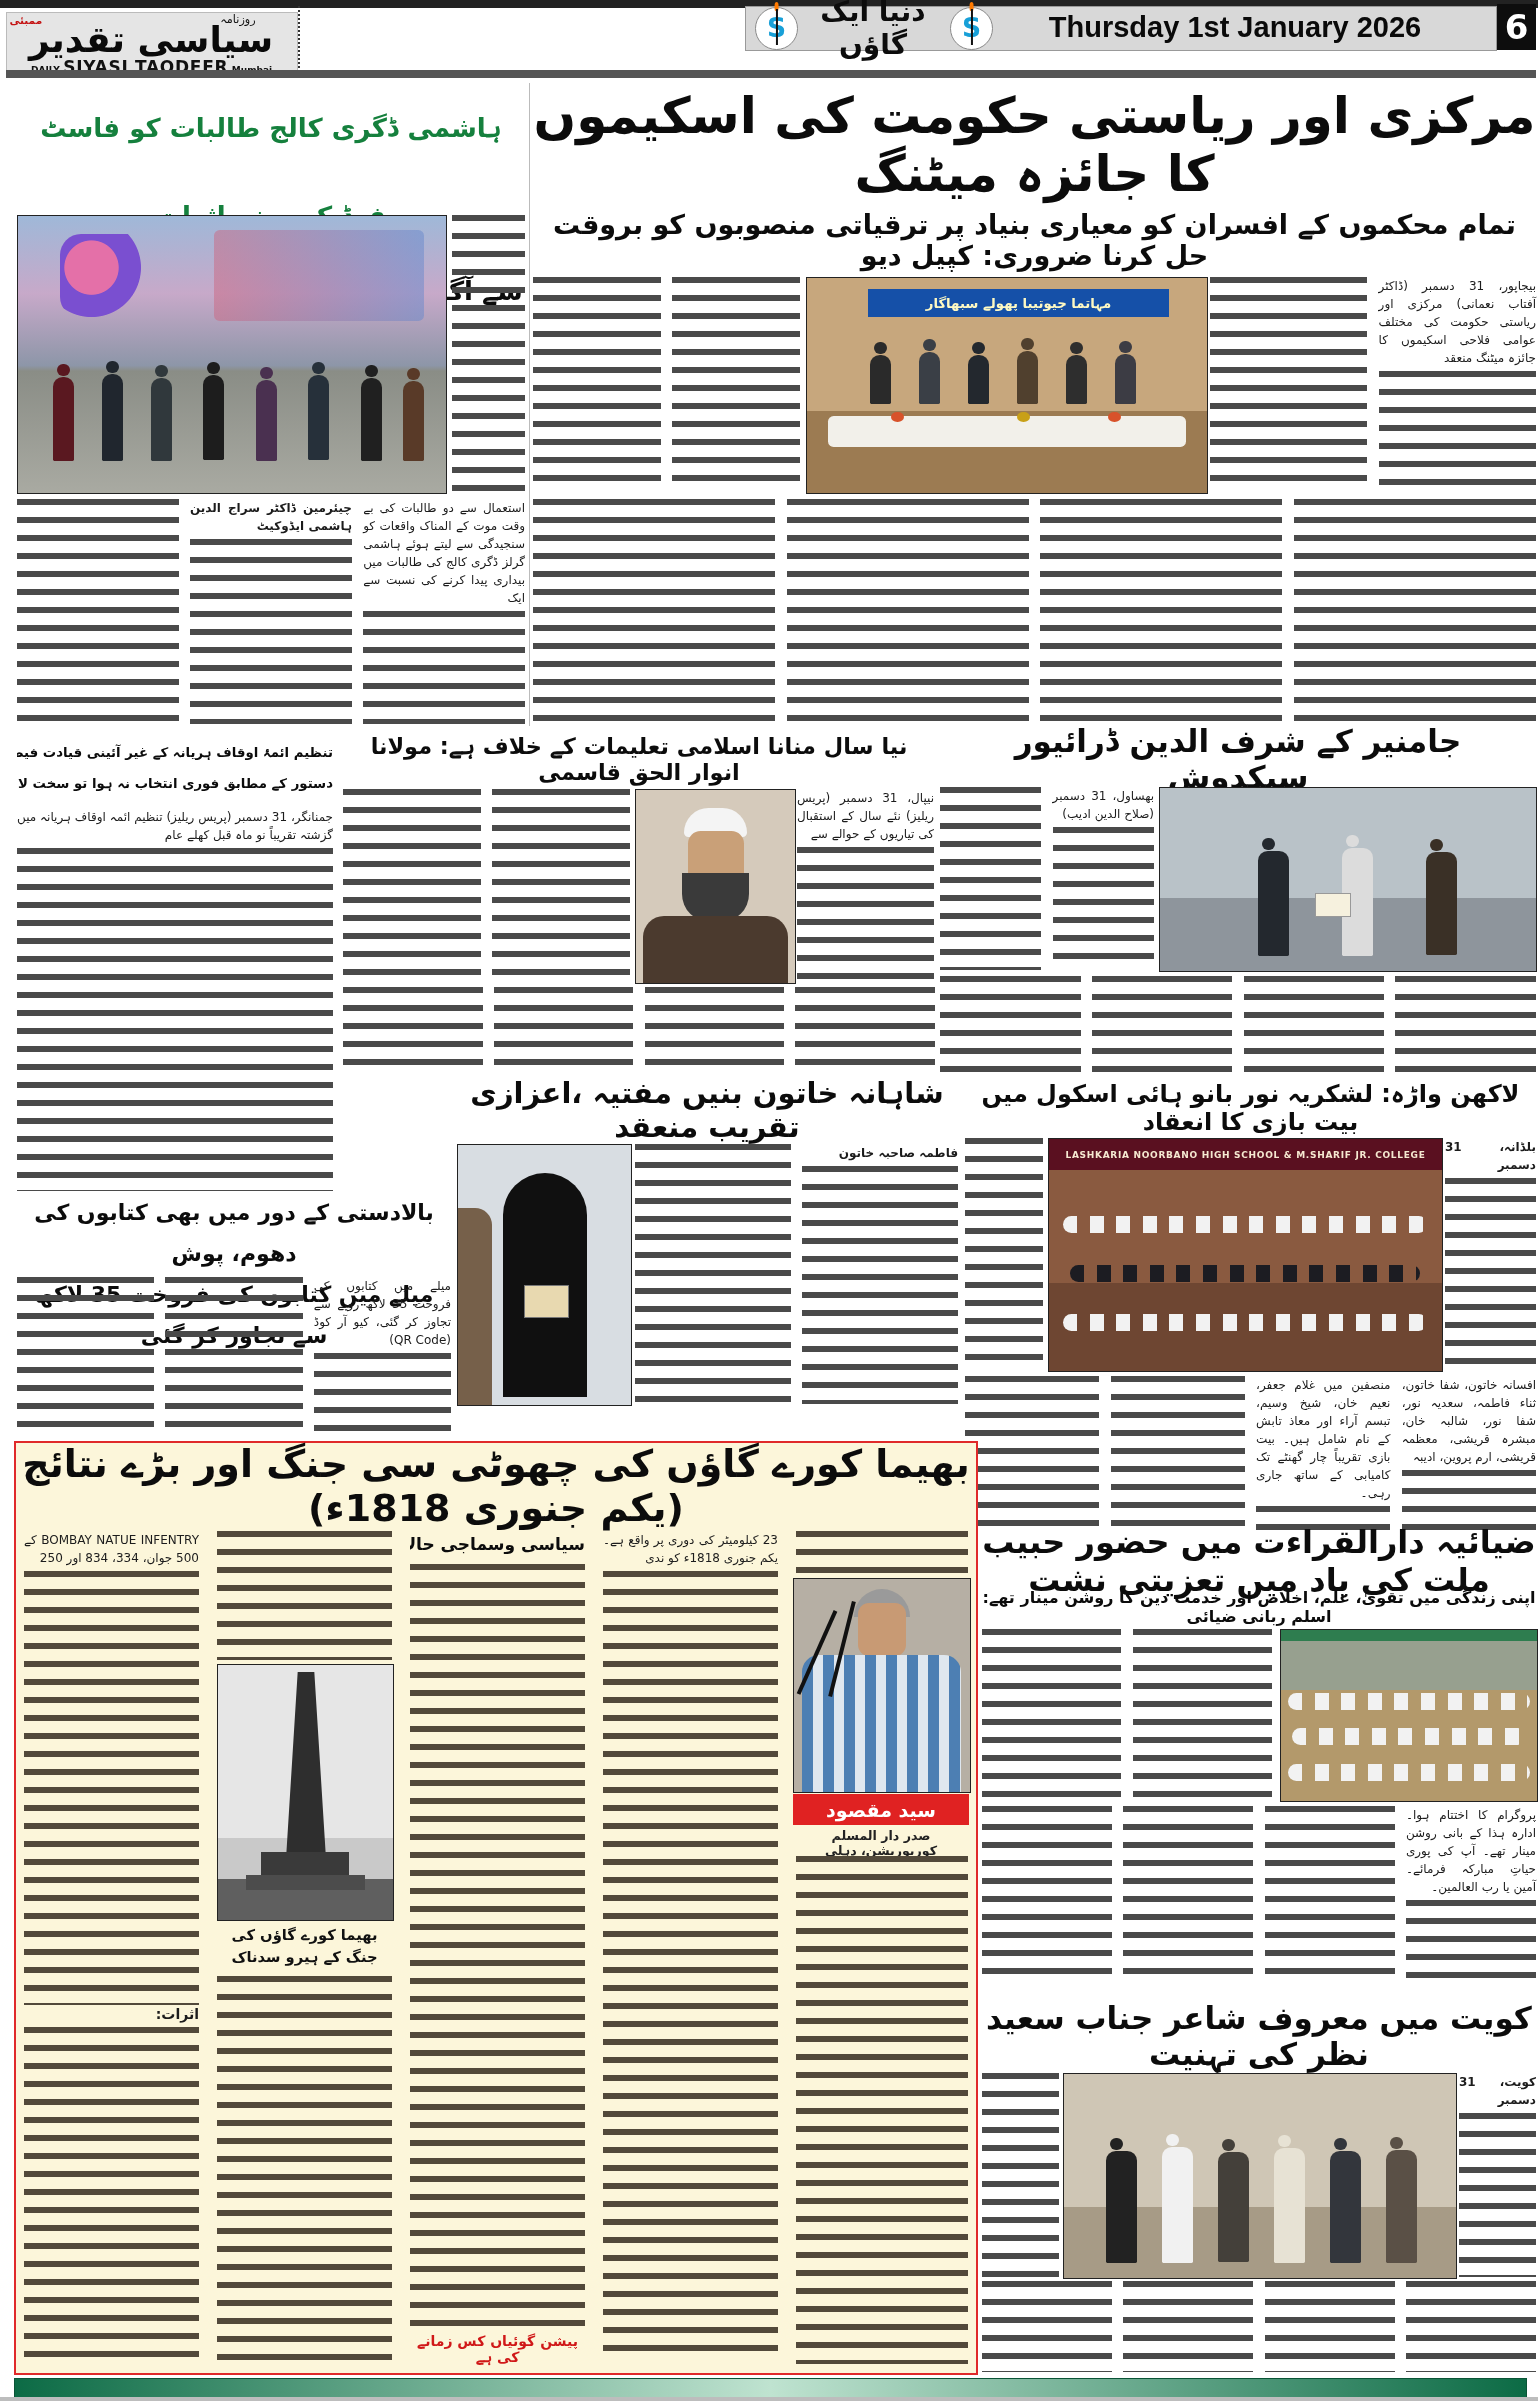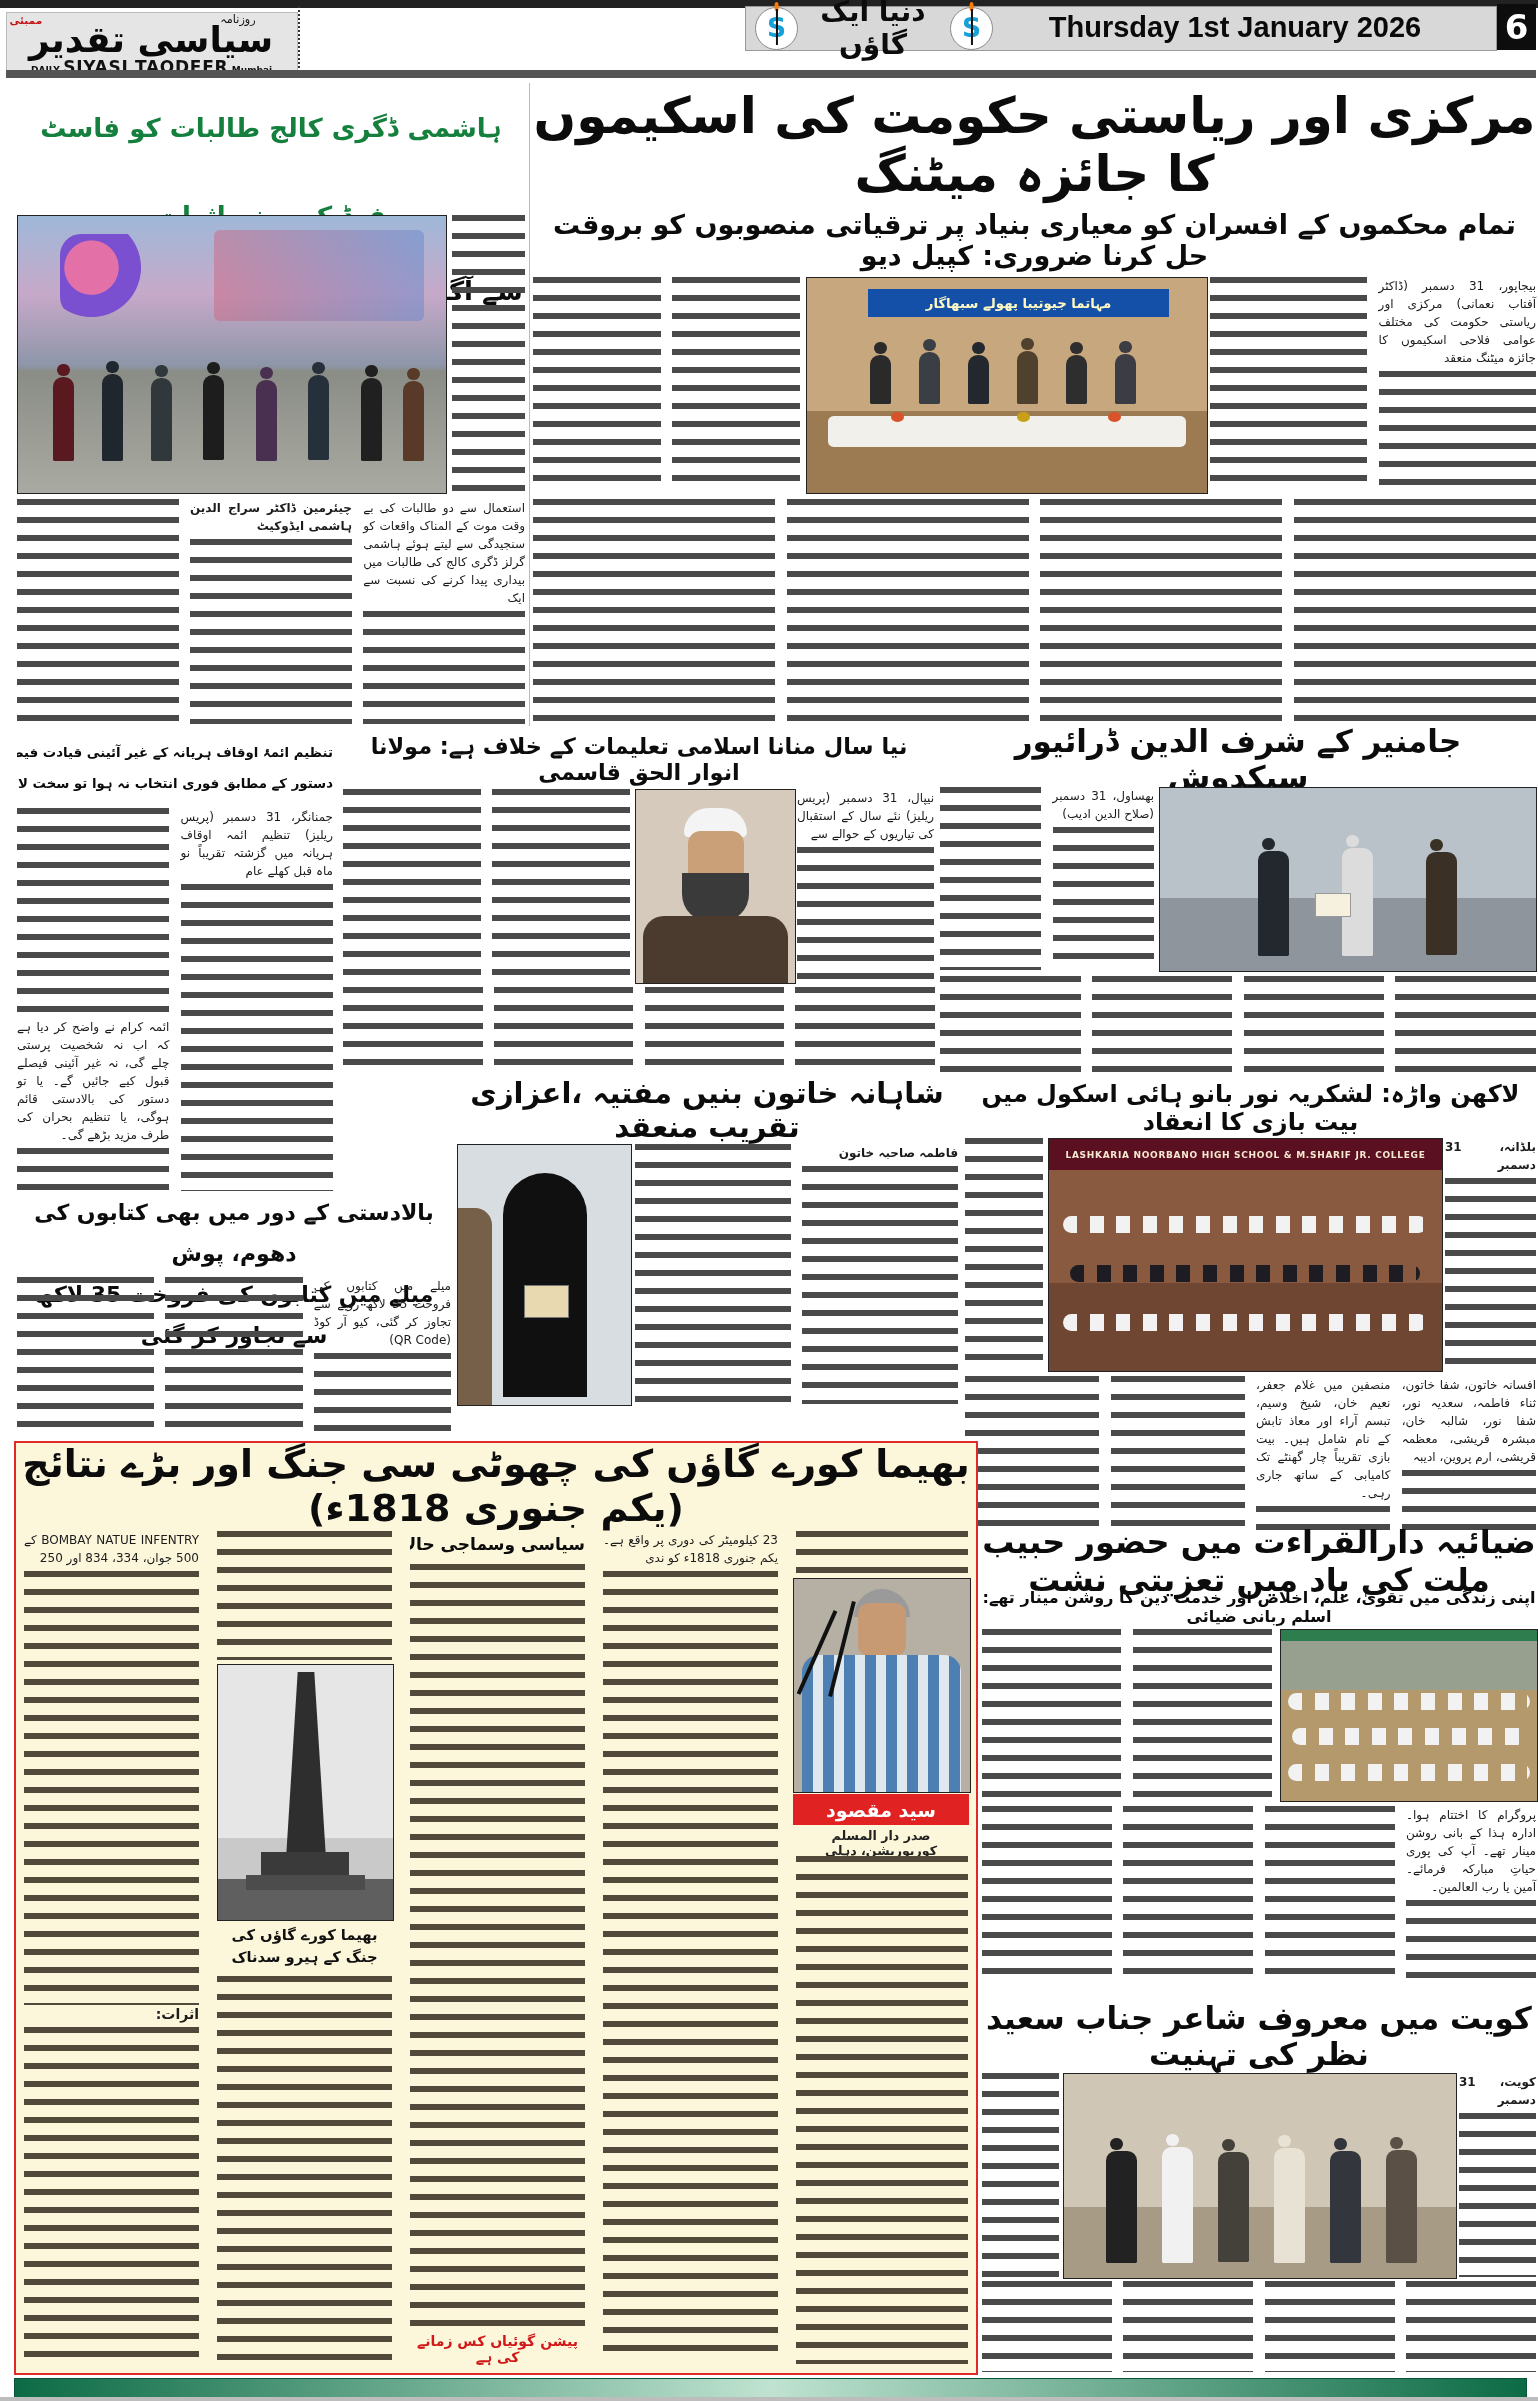--- a/index.html
+++ b/index.html
@@ -137,25 +137,20 @@
     </div>
 </div>
 
 <div class="abs kicker" style="left:17px;top:738px;width:316px;height:29px;line-height:29px;font-size:13.3px">تنظیم ائمۂ اوقاف ہریانہ کے غیر آئینی قیادت فیصلہ، ائمہ کے حقوق پامال</div>
 <div class="abs kicker" style="left:17px;top:769px;width:316px;height:29px;line-height:29px;font-size:13.3px">دستور کے مطابق فوری انتخاب نہ ہوا تو سخت لائحۂ عمل اختیار کیا جائے گا</div>
 <div class="abs cols" style="left:17px;top:808px;width:316px;height:383px">
   <div class="c">
     <p class="sn">جمنانگر، 31 دسمبر (پریس ریلیز) تنظیم ائمہ اوقاف ہریانہ میں گزشتہ تقریباً نو ماہ قبل کھلے عام</p>
     <div class="gk fill"></div>
   </div>
-  <div class="c">
-    <div class="gk" style="height:210px"></div>
-    <p class="sn">ائمہ کرام نے واضح کر دیا ہے کہ اب نہ شخصیت پرستی چلے گی، نہ غیر آئینی فیصلے قبول کیے جائیں گے۔ یا تو دستور کی بالادستی قائم ہوگی، یا تنظیم بحران کی طرف مزید بڑھے گی۔</p>
-    <div class="gk fill"></div>
-  </div>
 </div>
 
 <div class="abs hd" style="left:343px;top:736px;width:592px;height:46px;font-size:22.4px">نیا سال منانا اسلامی تعلیمات کے خلاف ہے: مولانا انوار الحق قاسمی</div>
 <div class="photo" style="left:635px;top:789px;width:159px;height:193px;background:#d5cabb">
   <i class="abs" style="left:48px;top:18px;width:63px;height:29px;background:#f4f4f4;border-radius:31px 31px 5.6px 5.6px"></i>
   <i class="abs" style="left:52px;top:41px;width:56px;height:59px;background:#c9a078;border-radius:12.6px"></i>
   <i class="abs" style="left:46px;top:83px;width:67px;height:49px;background:#3a3a3a;border-radius:0 0 28px 28px"></i>
   <i class="abs" style="left:7px;top:126px;width:145px;height:67px;background:#4b3a2e;border-radius:21px 21px 0 0"></i>
 </div>
 <div class="abs cols" style="left:797px;top:789px;width:137px;height:193px">

